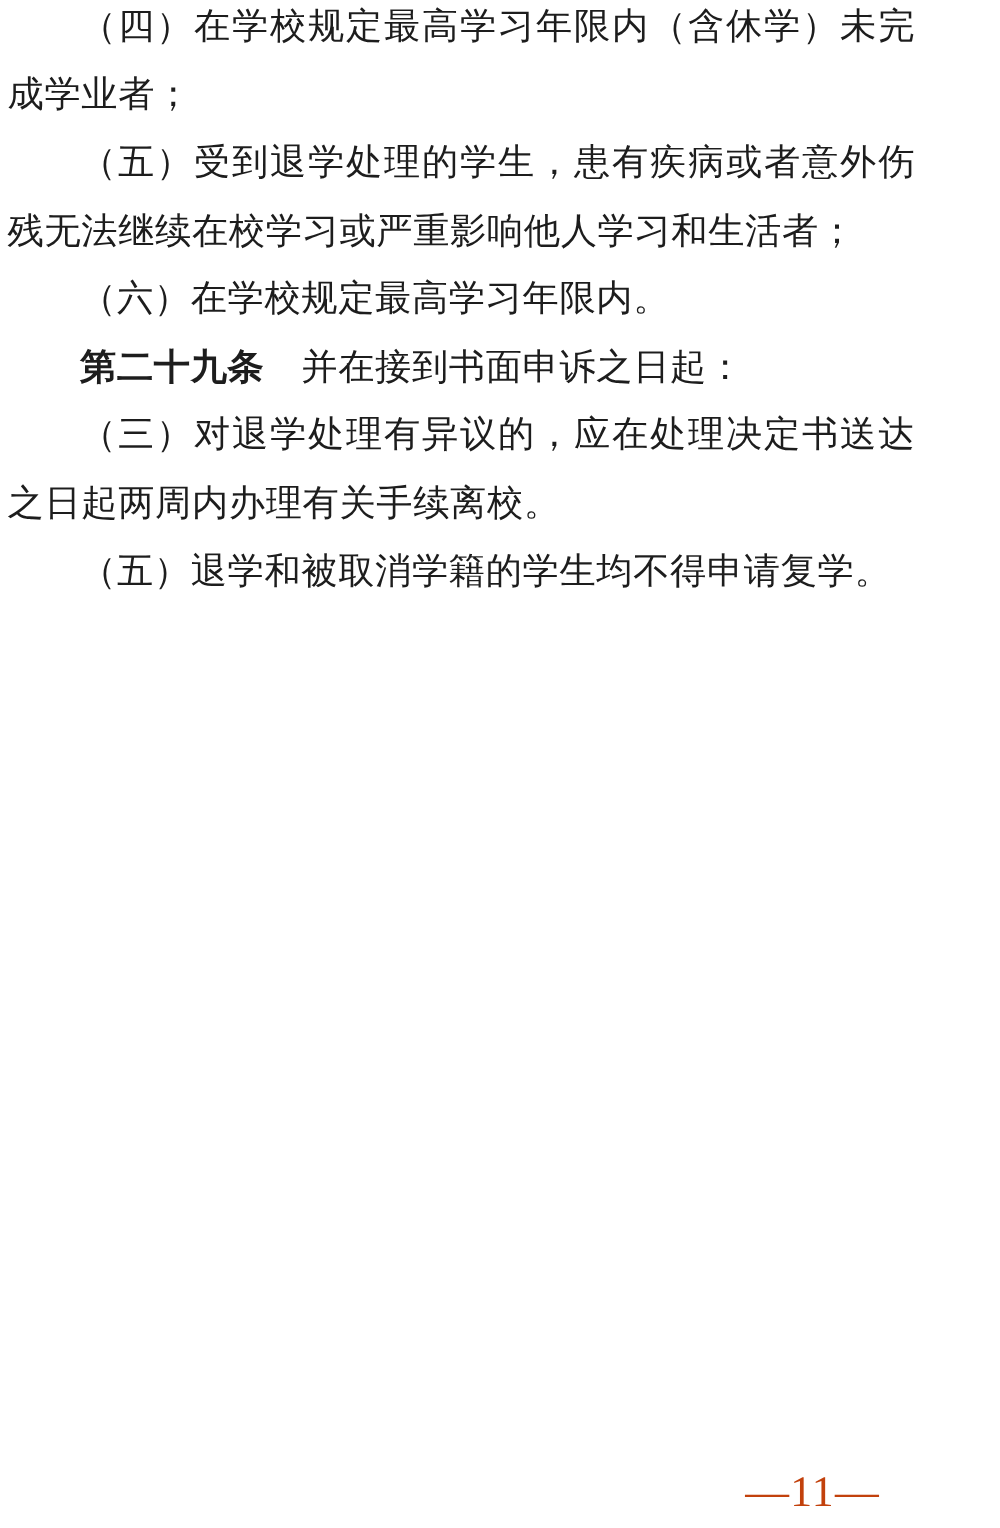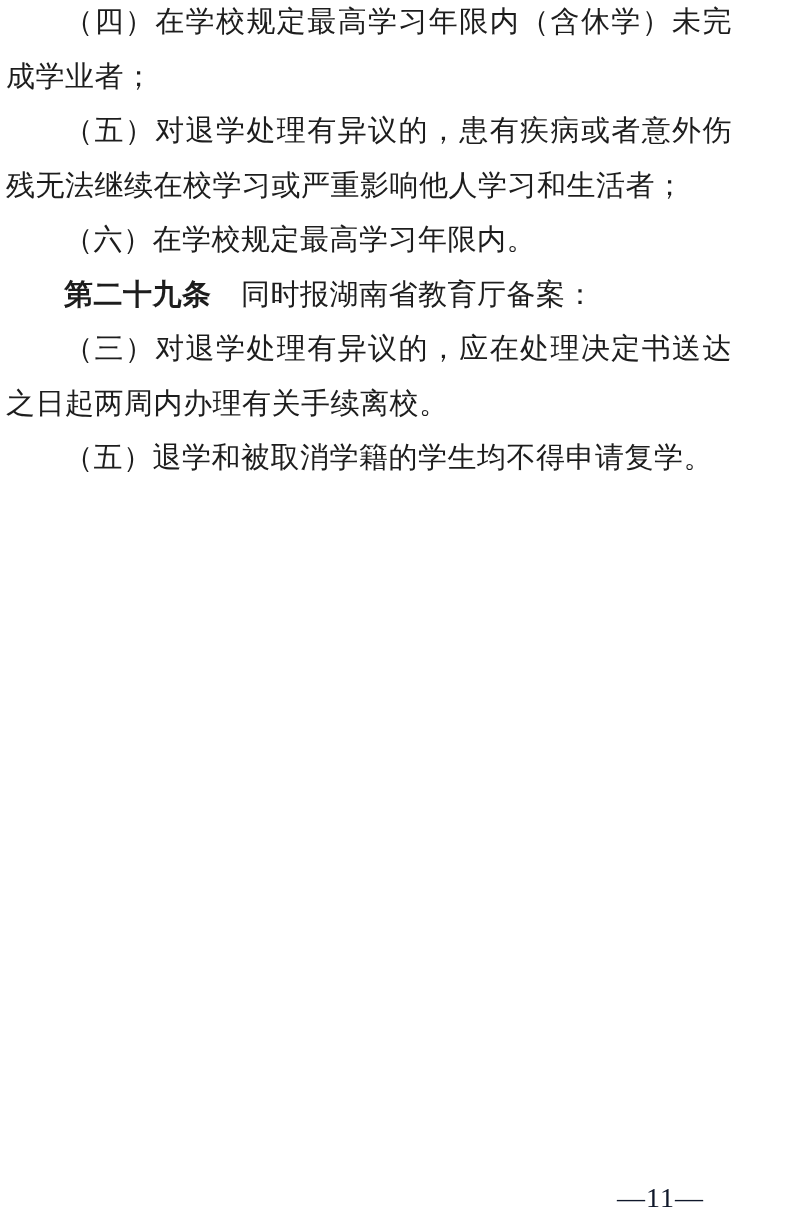--- a/index.html
+++ b/index.html
@@ -33,31 +33,31 @@
   }
   .article-no {
     font-weight: bold;
     font-family: "Liberation Sans", "DejaVu Sans", sans-serif;
     margin-top: 20px;
   }
   .page-number {
     position: absolute;
     right: 36px;
     bottom: 8px;
-    font-size: 28px;
+    font-size: 35px;
     letter-spacing: 1px;
-    color: #0f172a;
+    color: #c2410c;
   }
 </style>
 </head>
 <body>
 
 <div class="page">
   <div class="text-block">
     <p>（四）在学校规定最高学习年限内（含休学）未完成学业者；</p>
-    <p>（五）对退学处理有异议的，患有疾病或者意外伤残无法继续在校学习或严重影响他人学习和生活者；</p>
+    <p>（五）受到退学处理的学生，患有疾病或者意外伤残无法继续在校学习或严重影响他人学习和生活者；</p>
     <p>（六）在学校规定最高学习年限内。</p>
-    <p><b class="article-no">第二十九条</b><span>　同时报湖南省教育厅备案：</span></p>
+    <p><b class="article-no">第二十九条</b><span>　并在接到书面申诉之日起：</span></p>
     <p>（三）对退学处理有异议的，应在处理决定书送达之日起两周内办理有关手续离校。</p>
     <p>（五）退学和被取消学籍的学生均不得申请复学。</p>
   </div>
   <div class="page-number">—11—</div>
 </div>
 
 </body></html>

